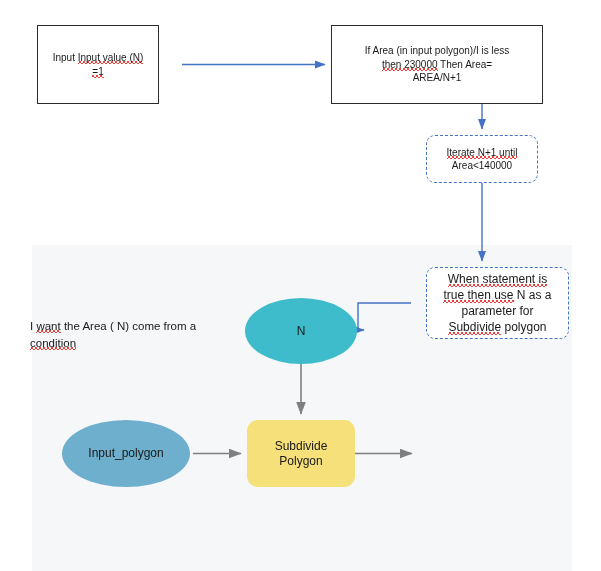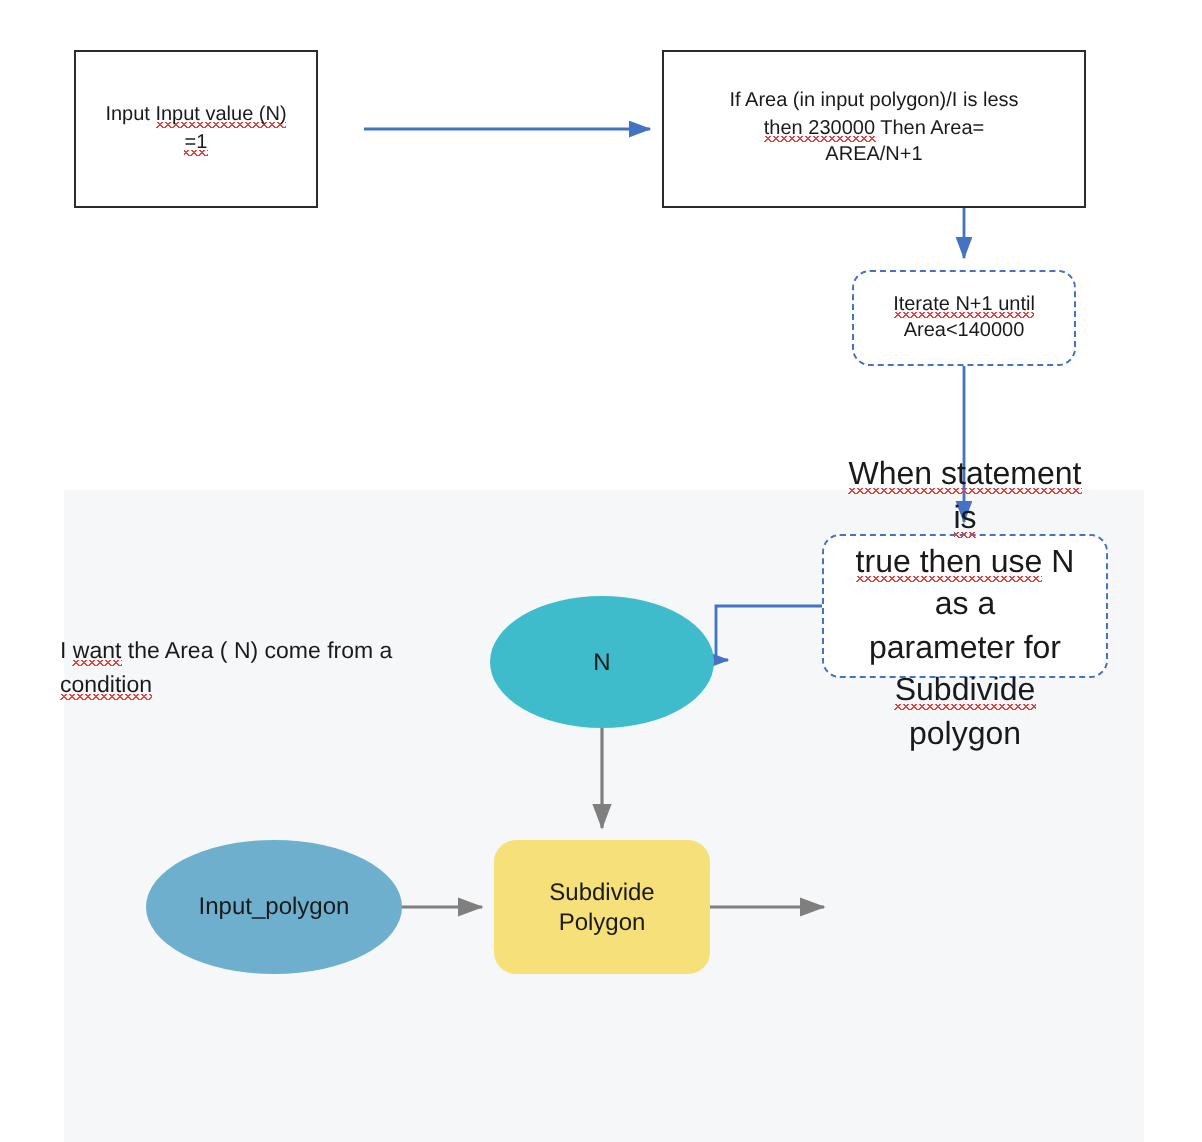--- a/index.html
+++ b/index.html
@@ -69,25 +69,25 @@
     width: 212px;
     height: 79px;
   }
   #box-iterate {
     left: 426px;
     top: 135px;
     width: 112px;
     height: 48px;
   }
   #box-when {
-    left: 411px;
+    left: 426px;
     top: 267px;
     width: 143px;
     height: 72px;
-    font-size: 16px;
+    font-size: 12px;
   }
   
   #note-condition {
     position: absolute;
     left: 30px;
     top: 318px;
     width: 215px;
     font-size: 11.5px;
     line-height: 1.45;
     color: #1a1a1a;
@@ -106,21 +106,21 @@
   }
   .ellipse { border-radius: 50%; }
   #el-n {
     left: 245px;
     top: 298px;
     width: 112px;
     height: 66px;
     background: #3fbccb;
   }
   #el-input-polygon {
-    left: 73px;
+    left: 62px;
     top: 420px;
     width: 128px;
     height: 67px;
     background: #6eafce;
   }
   #el-subdivide {
     left: 247px;
     top: 420px;
     width: 108px;
     height: 67px;

